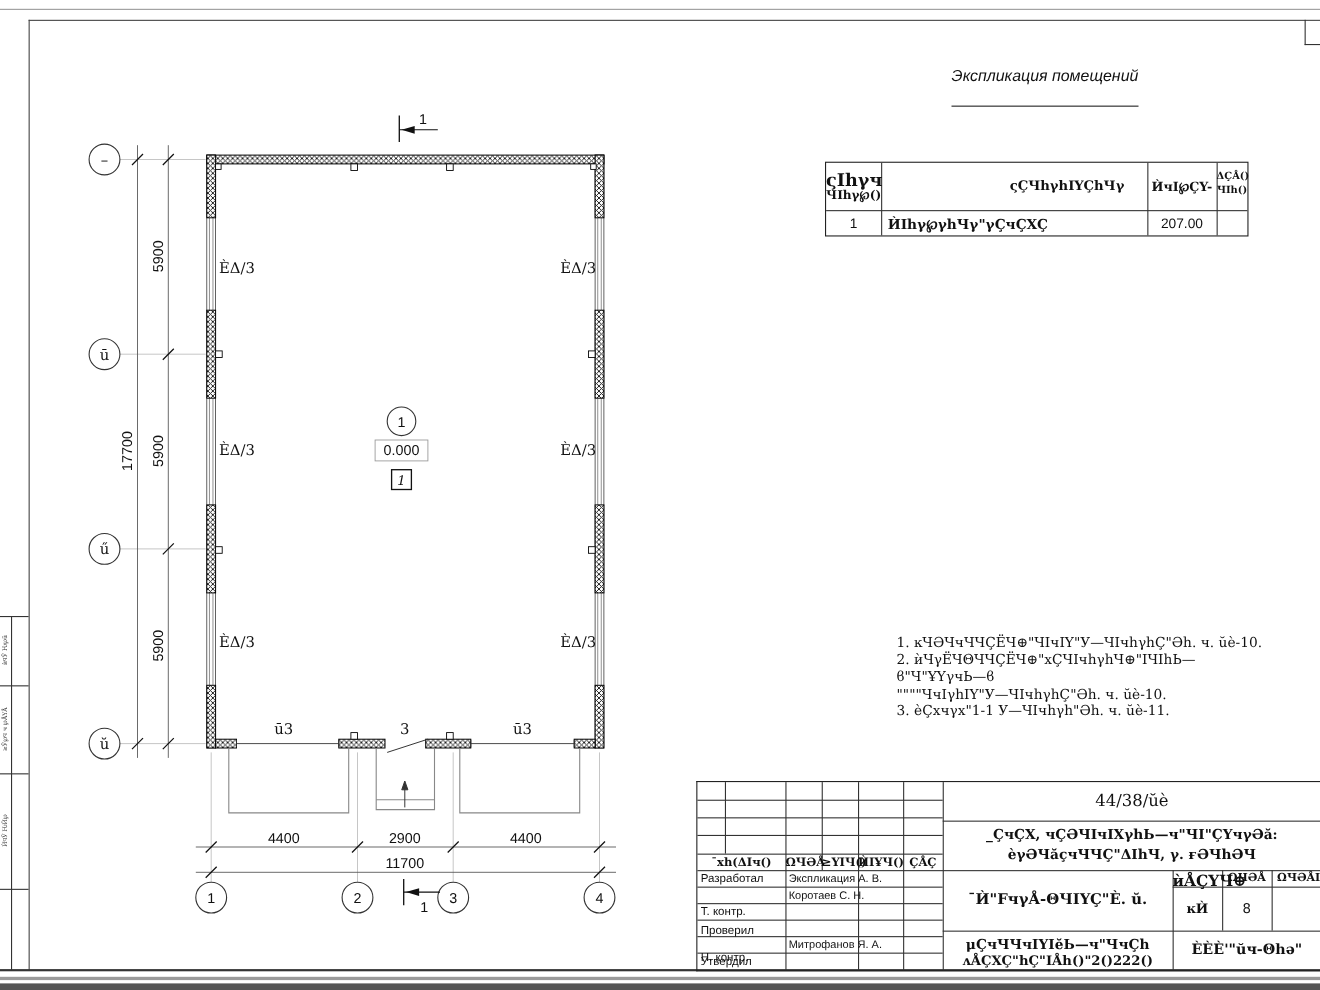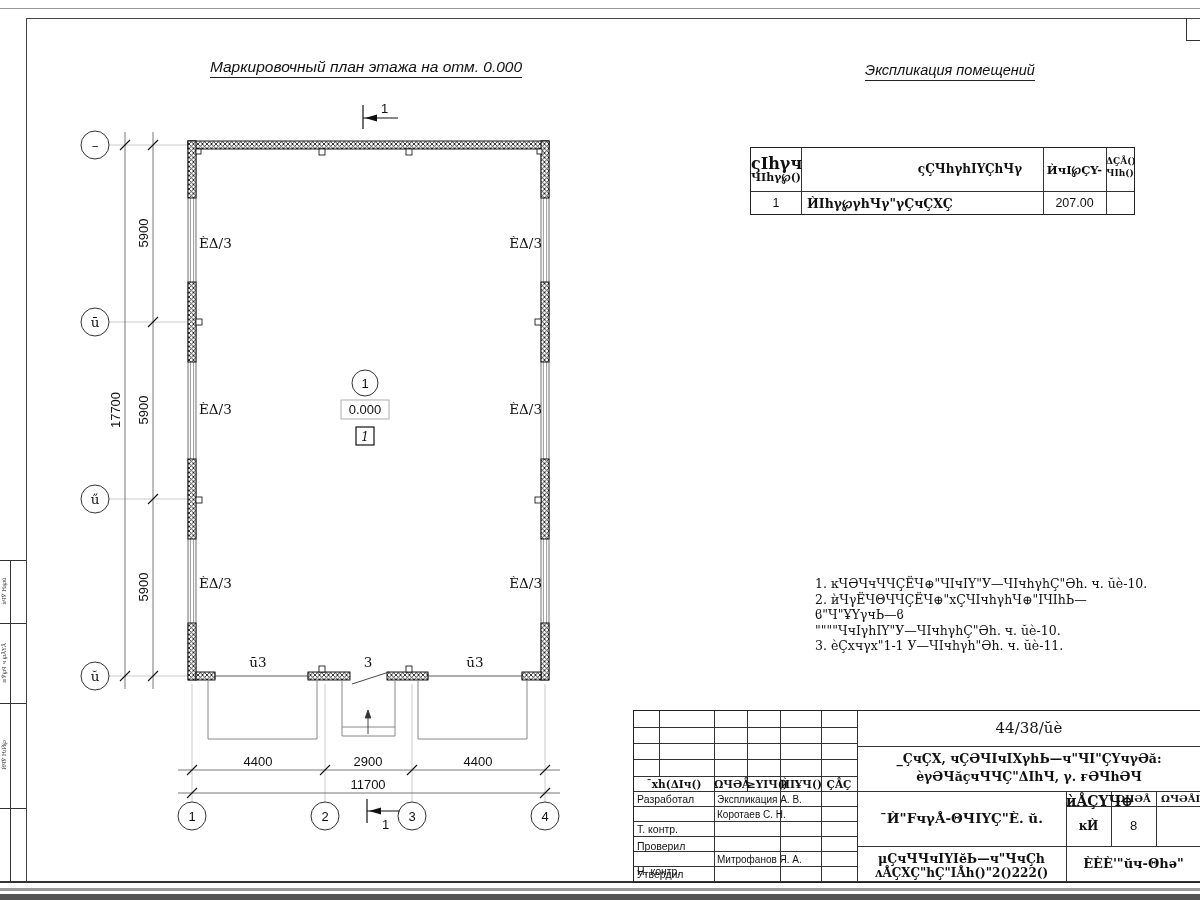--- a/index.html
+++ b/index.html
@@ -35,25 +35,22 @@
 
   <div class="ln" style="left:10px;top:560px;width:1px;height:322px;"></div>
   <div class="ln" style="left:0;top:560px;width:26px;height:1px;"></div>
   <div class="ln" style="left:0;top:623px;width:26px;height:1px;"></div>
   <div class="ln" style="left:0;top:703px;width:26px;height:1px;"></div>
   <div class="ln" style="left:0;top:808px;width:26px;height:1px;"></div>
   <div class="vtext" style="left:-25px;top:586px;">ѝϤӮ Ƕ℘ŭ</div>
   <div class="vtext" style="left:-25px;top:658px;">≥Ӯ℘Ϥ ч ℘ÅYÅ</div>
   <div class="vtext" style="left:-25px;top:750px;">ЍϤӮ ǶӤ℘</div>
 
-  <div class="txt utitle ctr" style="left:180px;top:58px;width:372px;">
-    <span class="u">Маркировочный план этажа на отм. 0.000</span>
-  </div>
   <div class="txt etitle ctr" style="left:838px;top:62px;width:224px;">
-    <span class="u" style="border-bottom:1.2px solid #222;padding-bottom:2px;">Экспликация помещений</span>
+    <span class="u" style="border-bottom:1.2px solid #222;padding-bottom:18px;">Экспликация помещений</span>
   </div>
 
   <svg class="abs" style="left:40px;top:90px;" width="580" height="750" viewBox="40 90 580 750">
     <defs>
       <pattern id="hatch" width="4.5" height="4.5" patternUnits="userSpaceOnUse">
         <rect width="4.5" height="4.5" fill="#ffffff"></rect>
         <path d="M0,0 L4.5,4.5 M4.5,0 L0,4.5" stroke="#222" stroke-width="0.9"></path>
       </pattern>
     </defs>
 

